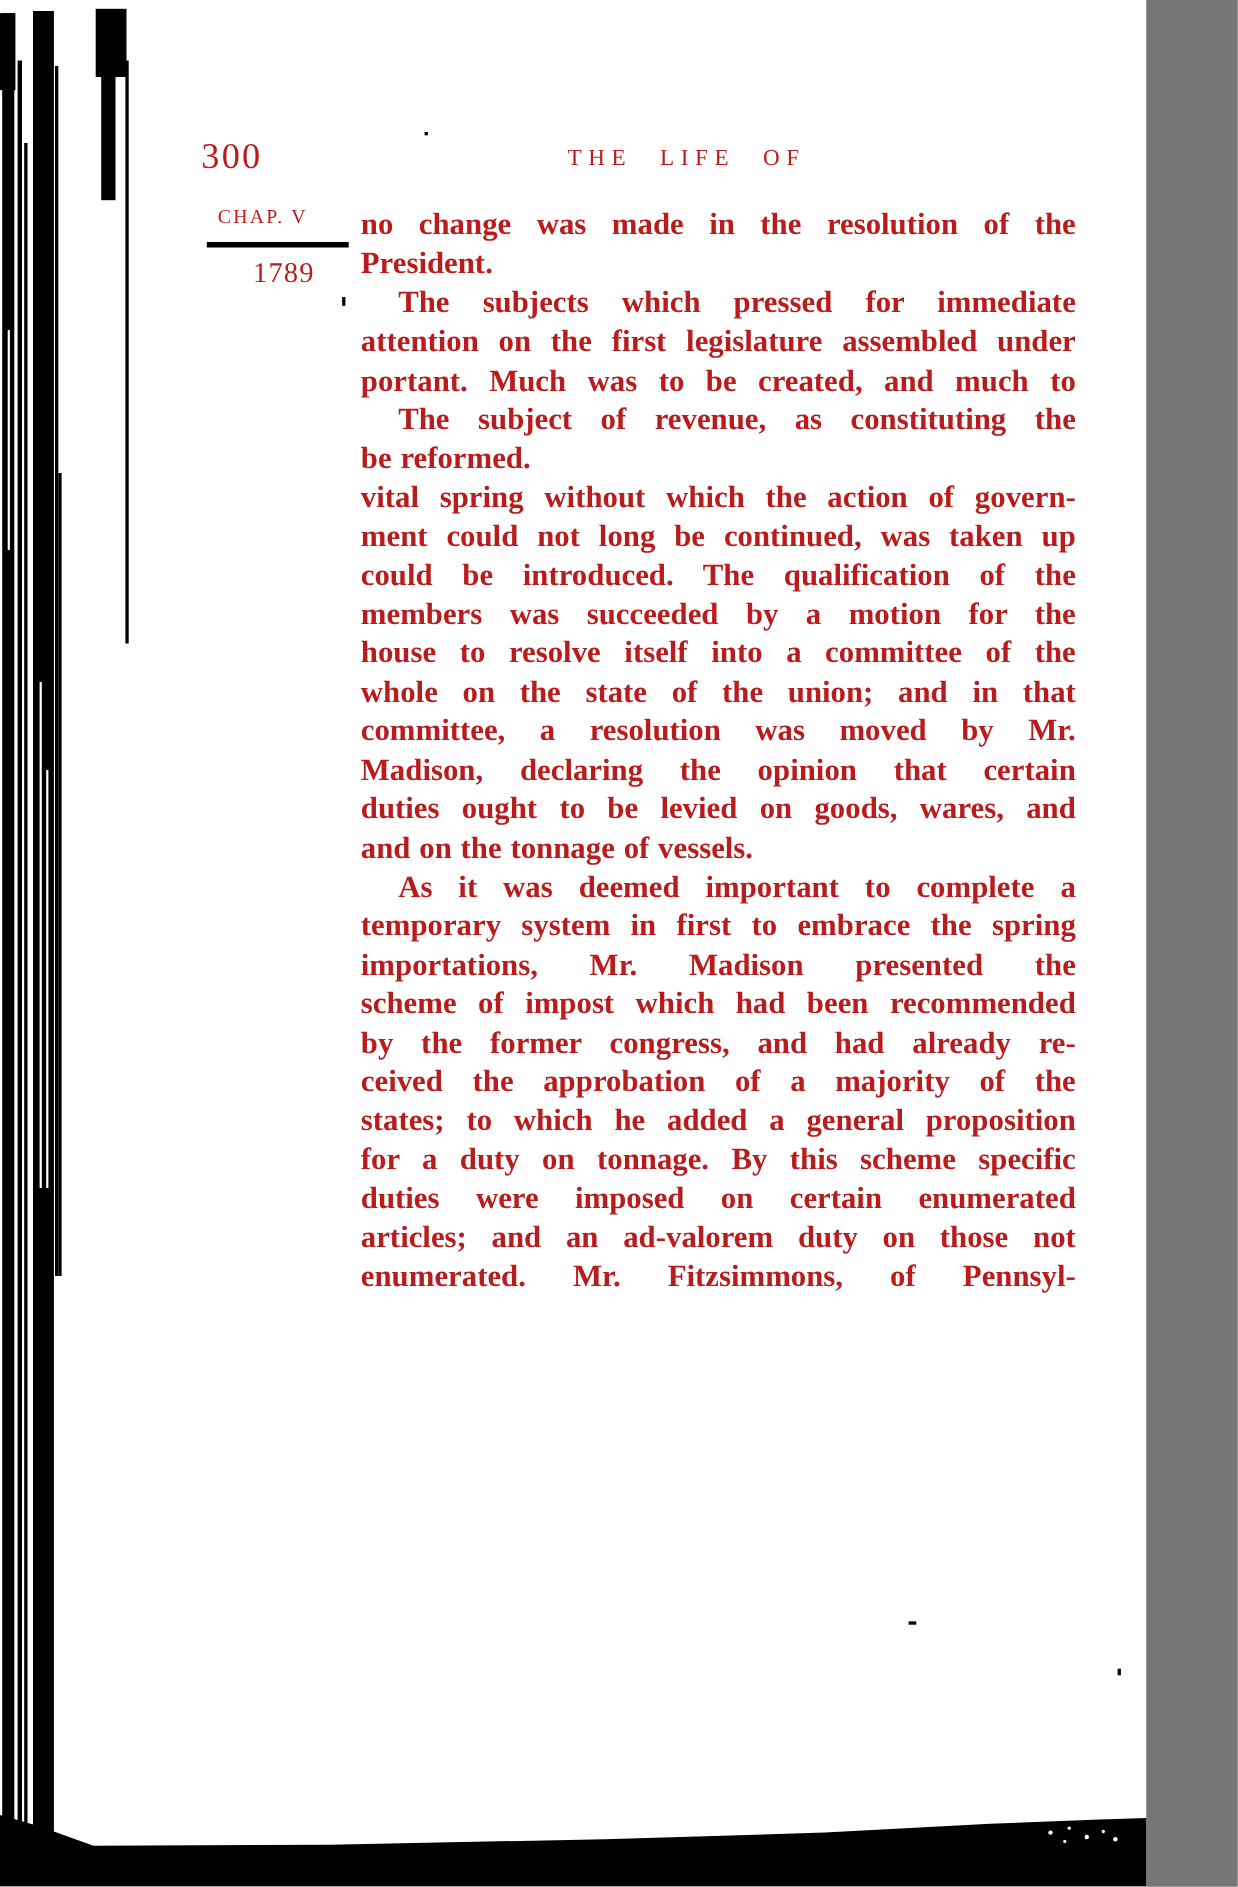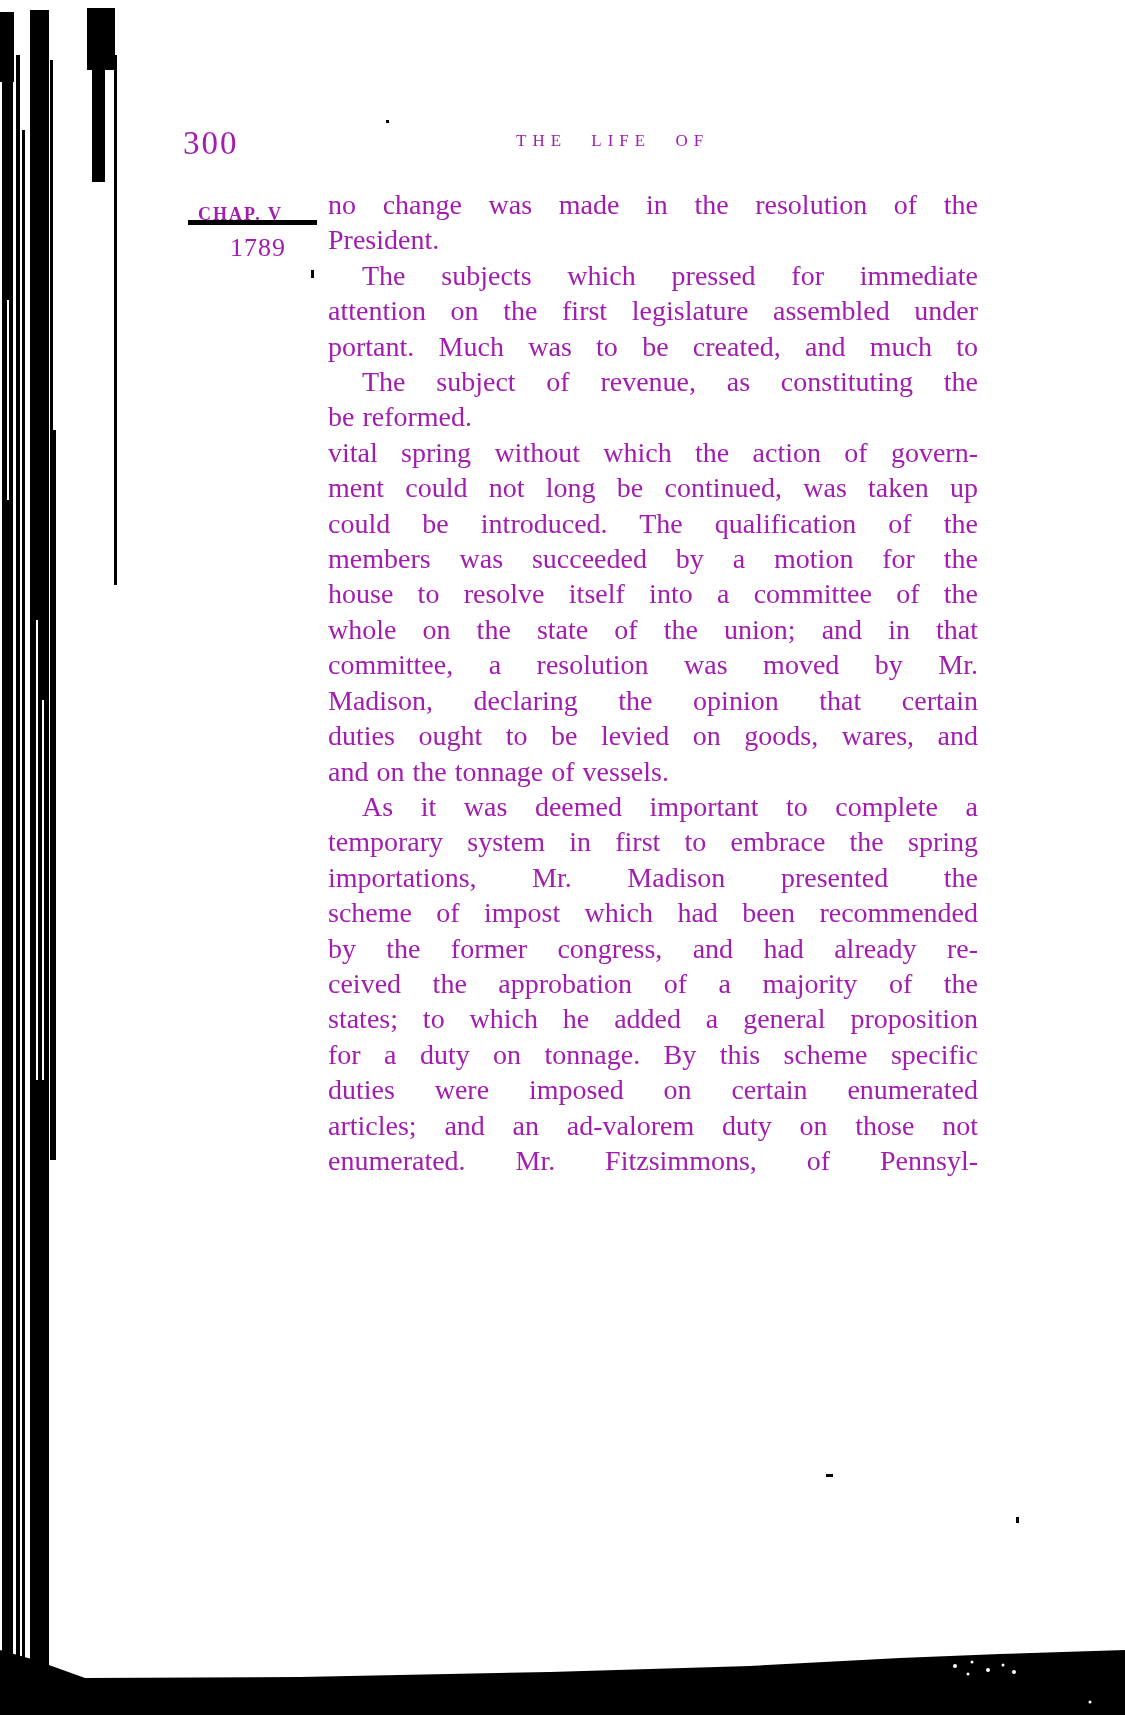--- a/index.html
+++ b/index.html
@@ -1,53 +1,53 @@
 <!DOCTYPE html>
 <html><head>
 <meta charset="utf-8">
 <style>
   html,body{margin:0;padding:0;background:#777;}
   .page{
     position:relative;
-    width:1125px;height:1715px;
+    width:1042px;height:1715px;
     background:#ffffff;
     overflow:hidden;
     font-family:"Liberation Serif","DejaVu Serif",serif;
-    color:#a21caf;
+    color:#b91c1c;
   }
   
   .stripe{position:absolute;background:#000;}
   .stripe-w{position:absolute;background:#fff;}
   .speck{position:absolute;background:#000;}
   .band-svg{position:absolute;left:0;top:1630px;width:1125px;height:85px;}
   
   .page-number{
     position:absolute;left:183px;top:125px;
     font-size:33px;letter-spacing:2px;
   }
   .running-head{
     position:absolute;left:516px;top:131px;
-    font-size:17px;letter-spacing:6px;word-spacing:14px;
+    font-size:21px;letter-spacing:6px;word-spacing:14px;
   }
   
   .chap{
-    position:absolute;left:198px;top:204px;
-    font-size:18px;font-weight:700;letter-spacing:2px;text-align:right;
+    position:absolute;left:198px;top:187px;
+    font-size:18px;font-weight:400;letter-spacing:2px;text-align:right;
   }
   .chap-rule{
     position:absolute;left:188px;top:220px;width:129px;height:5px;background:#000;
   }
   .year{
     position:absolute;left:230px;top:233px;
     font-size:26px;letter-spacing:1px;
   }
   
   .body-col{
     position:absolute;left:328px;top:187px;width:650px;
-    font-size:28px;line-height:35.4px;
+    font-size:28px;line-height:35.4px;font-weight:bold;
   }
   .ln{
     text-align:justify;
     text-align-last:justify;
     -moz-text-align-last:justify;
     word-spacing:1px;
   }
   .ln.end{text-align-last:left;-moz-text-align-last:left;}
   .ln.ind{text-indent:34px;}
 </style>

